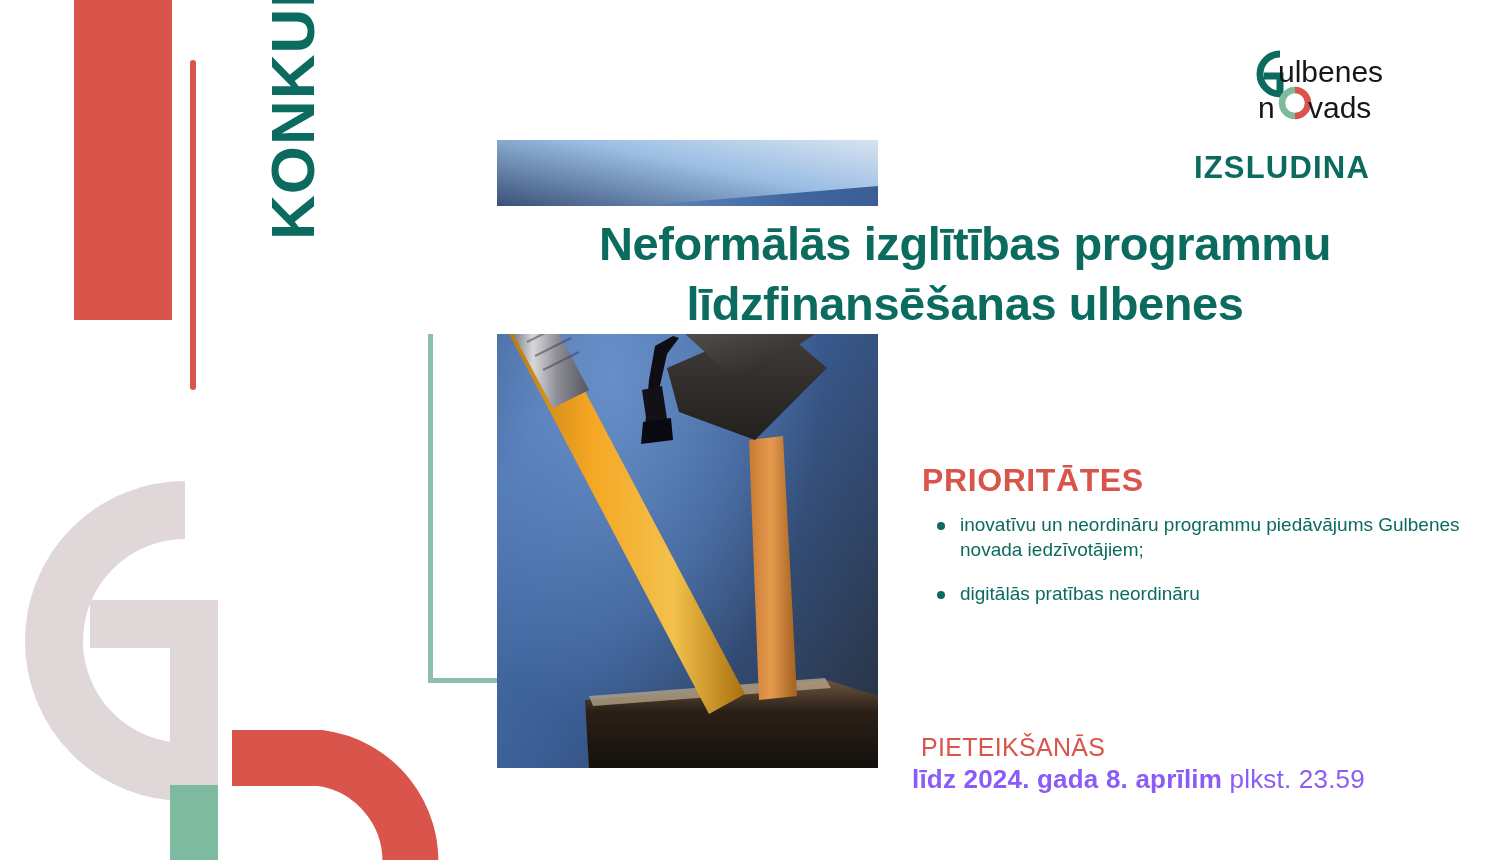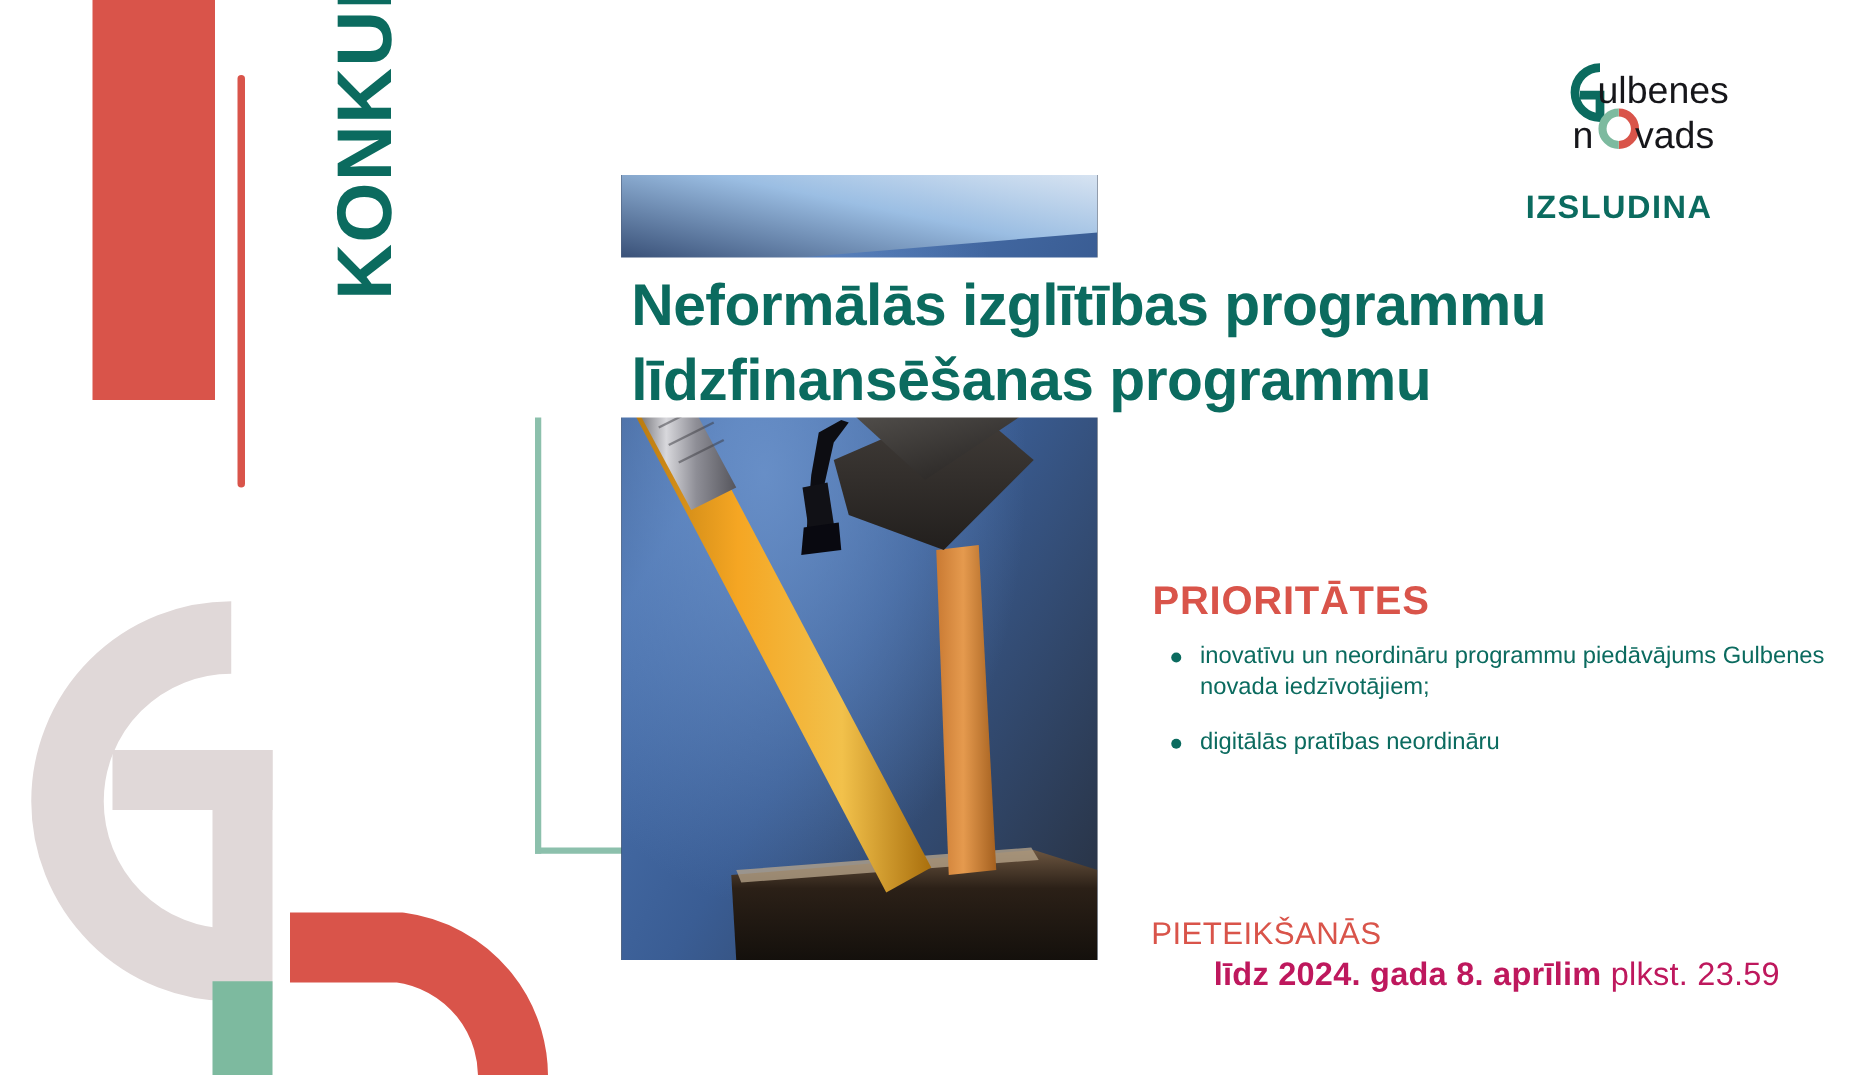--- a/index.html
+++ b/index.html
@@ -123,38 +123,38 @@
     position: absolute;
     left: 505px;
     top: 214px;
     width: 920px;
     color: #0b6b5f;
     font-size: 47px;
     font-weight: bold;
     line-height: 1.28;
     letter-spacing: -0.4px;
   }
-  .headline div { white-space: nowrap; }
+  .headline div { white-space: nowrap; text-align: center; }
 
   
   .logo {
     position: absolute;
     right: 92px;
     top: 42px;
     width: 170px;
     height: 88px;
     text-align: center;
   }
 
   
   .izsludina {
     position: absolute;
     right: 130px;
     top: 150px;
-    font-size: 26px;
+    font-size: 31px;
     font-weight: bold;
     letter-spacing: 1.2px;
     color: #0b6b5f;
   }
 
   .priorities-title {
     position: absolute;
     left: 922px;
     top: 462px;
     font-size: 32px;
@@ -194,24 +194,24 @@
   .apply-label {
     position: absolute;
     left: 921px;
     top: 733px;
     font-size: 25px;
     color: #d9544a;
     letter-spacing: 0.3px;
   }
   .apply-date {
     position: absolute;
-    left: 971px;
+    left: 912px;
     top: 764px;
     font-size: 26px;
-    color: #be185d;
+    color: #8b5cf6;
     letter-spacing: 0.2px;
   }
   .apply-date b { font-weight: bold; }
 </style>
 </head>
 <body>
 
 <div id="poster">
 
   <div class="red-block"></div>
@@ -324,21 +324,21 @@
       </g>
 
       <path d="M0 168 L22 156 L50 170 L16 190 Z" fill="#ded9cf"></path>
       <ellipse cx="16" cy="172" rx="20" ry="14" fill="#e6e1d7"></ellipse>
     </svg>
   </div>
 
   <div class="title-band"></div>
   <div class="headline">
     <div>Neformālās izglītības programmu</div>
-    <div>līdzfinansēšanas programmu</div>
+    <div>līdzfinansēšanas ulbenes</div>
   </div>
 
   <div class="logo">
     <svg viewBox="0 0 170 88" width="170" height="88" aria-hidden="true">
 
       <path d="M42 12 A20 20 0 1 0 42 52 L42 52 L42 34 L26 34" fill="none" stroke="#0b6b5f" stroke-width="7" stroke-linecap="butt"></path>
       <text x="40" y="40" font-family="'Liberation Sans', sans-serif" font-size="30" font-weight="400" fill="#16161a">ulbenes</text>
 
       <text x="20" y="76" font-family="'Liberation Sans', sans-serif" font-size="30" font-weight="400" fill="#16161a">n</text>
 

